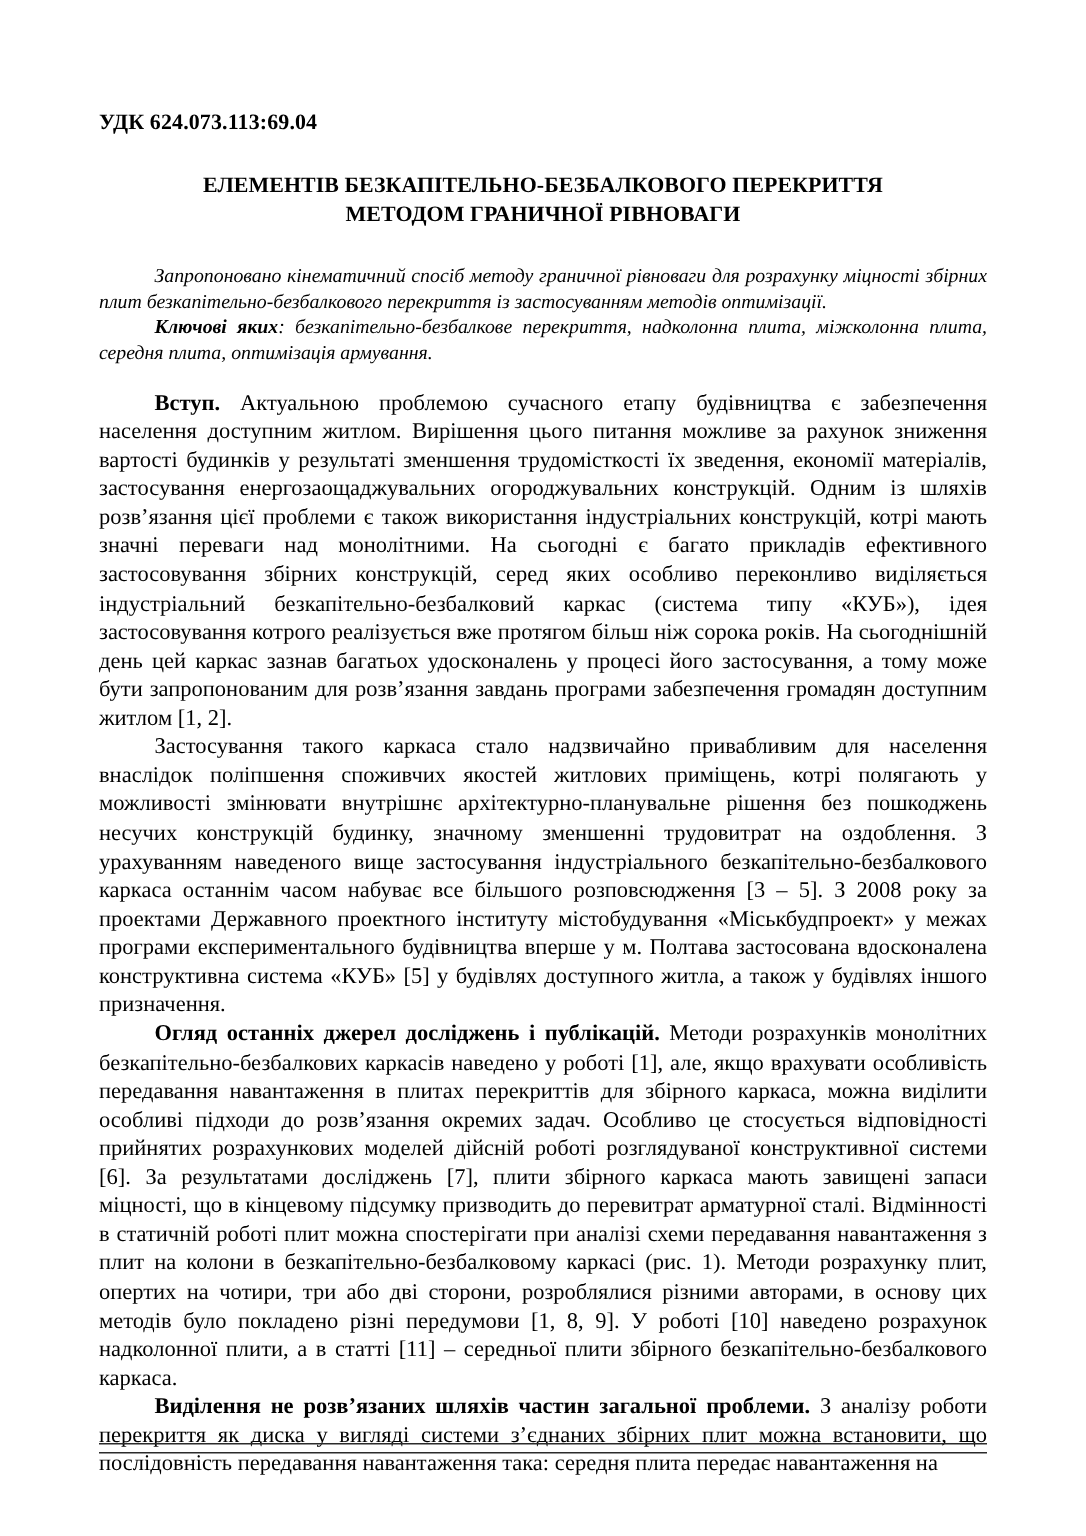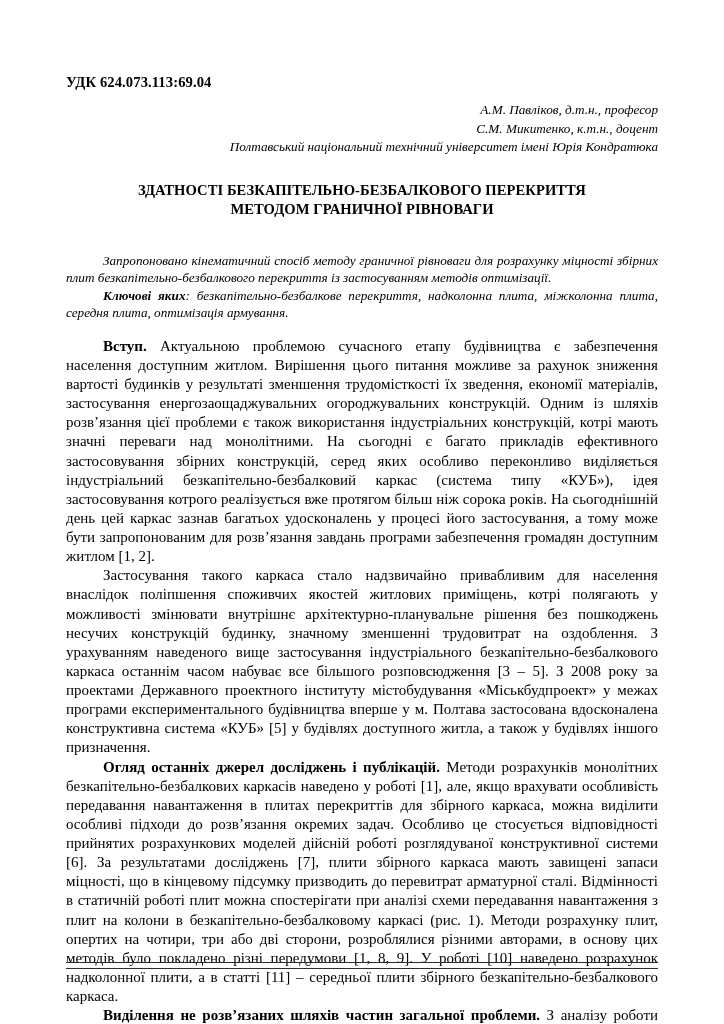--- a/index.html
+++ b/index.html
@@ -56,21 +56,21 @@
     text-align: center;
     font-weight: bold;
     font-size: 14.6px;
     line-height: 1.31;
     letter-spacing: 0.05px;
   }
   .title div { white-space: nowrap; }
 
   
   .abstract {
-    margin: 33px 0 0 0;
+    margin: 22px 0 0 0;
     font-style: italic;
     font-size: 13.2px;
     line-height: 1.30;
     text-align: justify;
     text-indent: 37px;
     text-justify: inter-word;
   }
   .keywords {
     margin: 0;
     font-style: italic;
@@ -129,28 +129,23 @@
 </style>
 </head>
 <body>
 
 <div class="page">
 
   <div class="content">
 
     <div class="udc">УДК 624.073.113:69.04</div>
 
-    <div class="authors">
-      <div>А.М. Павліков, д.т.н., професор</div>
-      <div>С.М. Микитенко, к.т.н., доцент</div>
-      <div>Полтавський національний технічний університет імені Юрія Кондратюка</div>
-    </div>
 
     <div class="title">
-      <div>ЗДАТНОСТІ БЕЗКАПІТЕЛЬНО-БЕЗБАЛКОВОГО ПЕРЕКРИТТЯ</div>
+      <div>ЕЛЕМЕНТІВ БЕЗКАПІТЕЛЬНО-БЕЗБАЛКОВОГО ПЕРЕКРИТТЯ</div>
       <div>МЕТОДОМ ГРАНИЧНОЇ РІВНОВАГИ</div>
     </div>
 
     <p class="abstract">Запропоновано кінематичний спосіб методу граничної рівноваги для розрахунку міцності збірних плит безкапітельно-безбалкового перекриття із застосуванням методів оптимізації.</p>
 
     <p class="keywords"><b>Ключові яких</b><span>: безкапітельно-безбалкове перекриття, надколонна плита, міжколонна плита, середня плита, оптимізація армування.</span></p>
 
     <p class="body-par first"><b>Вступ.</b><span> Актуальною проблемою сучасного етапу будівництва є забезпечення населення доступним житлом. Вирішення цього питання можливе за рахунок зниження вартості будинків у результаті зменшення трудомісткості їх зведення, економії матеріалів, застосування енергозаощаджувальних огороджувальних конструкцій. Одним із шляхів розв’язання цієї проблеми є також використання індустріальних конструкцій, котрі мають значні переваги над монолітними. На сьогодні є багато прикладів ефективного застосовування збірних конструкцій, серед яких особливо переконливо виділяється індустріальний безкапітельно-безбалковий каркас (система типу «КУБ»), ідея застосовування котрого реалізується вже протягом більш ніж сорока років. На сьогоднішній день цей каркас зазнав багатьох удосконалень у процесі його застосування, а тому може бути запропонованим для розв’язання завдань програми забезпечення громадян доступним житлом [1, 2].</span></p>
 
     <p class="body-par"><b></b><span>Застосування такого каркаса стало надзвичайно привабливим для населення внаслідок поліпшення споживчих якостей житлових приміщень, котрі полягають у можливості змінювати внутрішнє архітектурно-планувальне рішення без пошкоджень несучих конструкцій будинку, значному зменшенні трудовитрат на оздоблення. З урахуванням наведеного вище застосування індустріального безкапітельно-безбалкового каркаса останнім часом набуває все більшого розповсюдження [3 – 5]. З 2008 року за проектами Державного проектного інституту містобудування «Міськбудпроект» у межах програми експериментального будівництва вперше у м. Полтава застосована вдосконалена конструктивна система «КУБ» [5] у будівлях доступного житла, а також у будівлях іншого призначення.</span></p>

